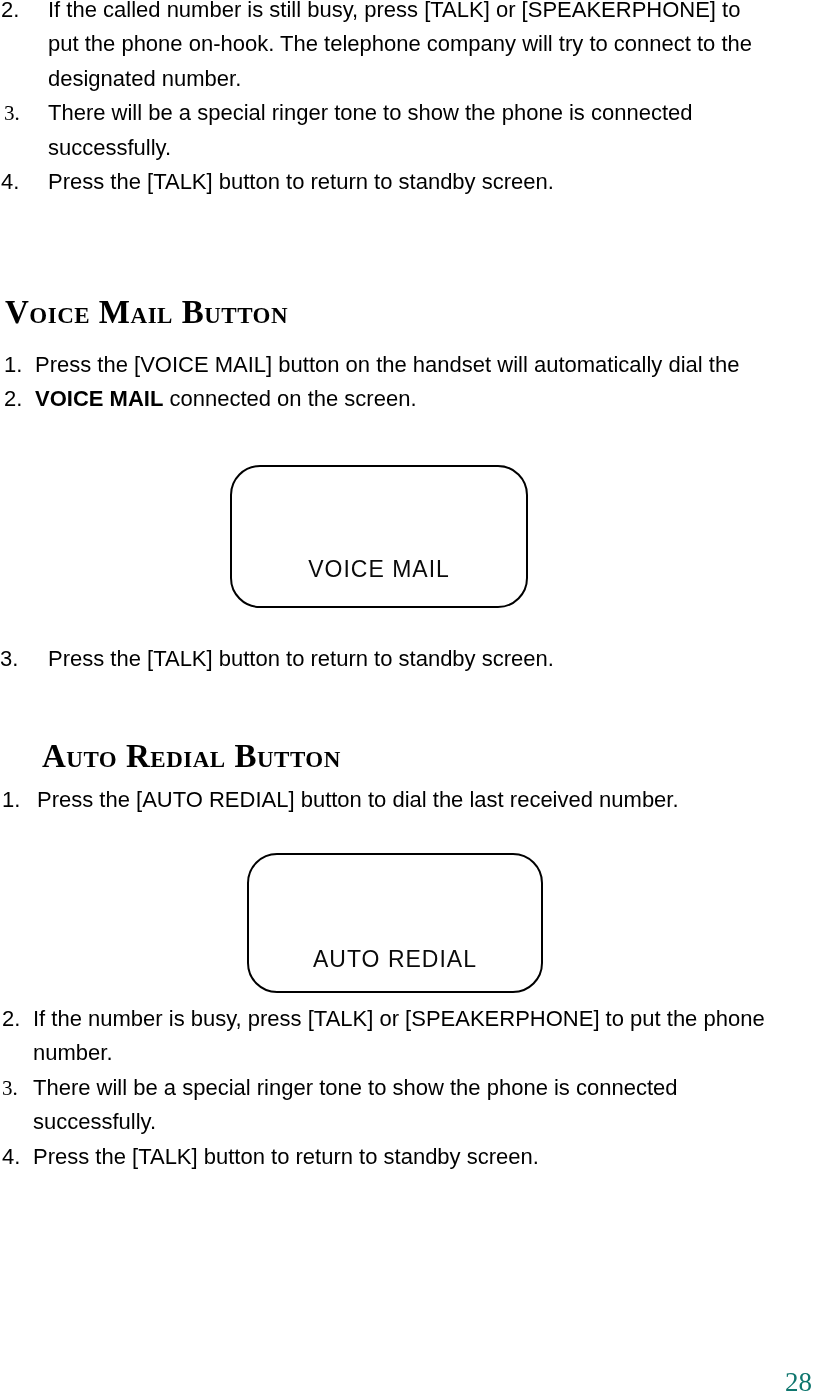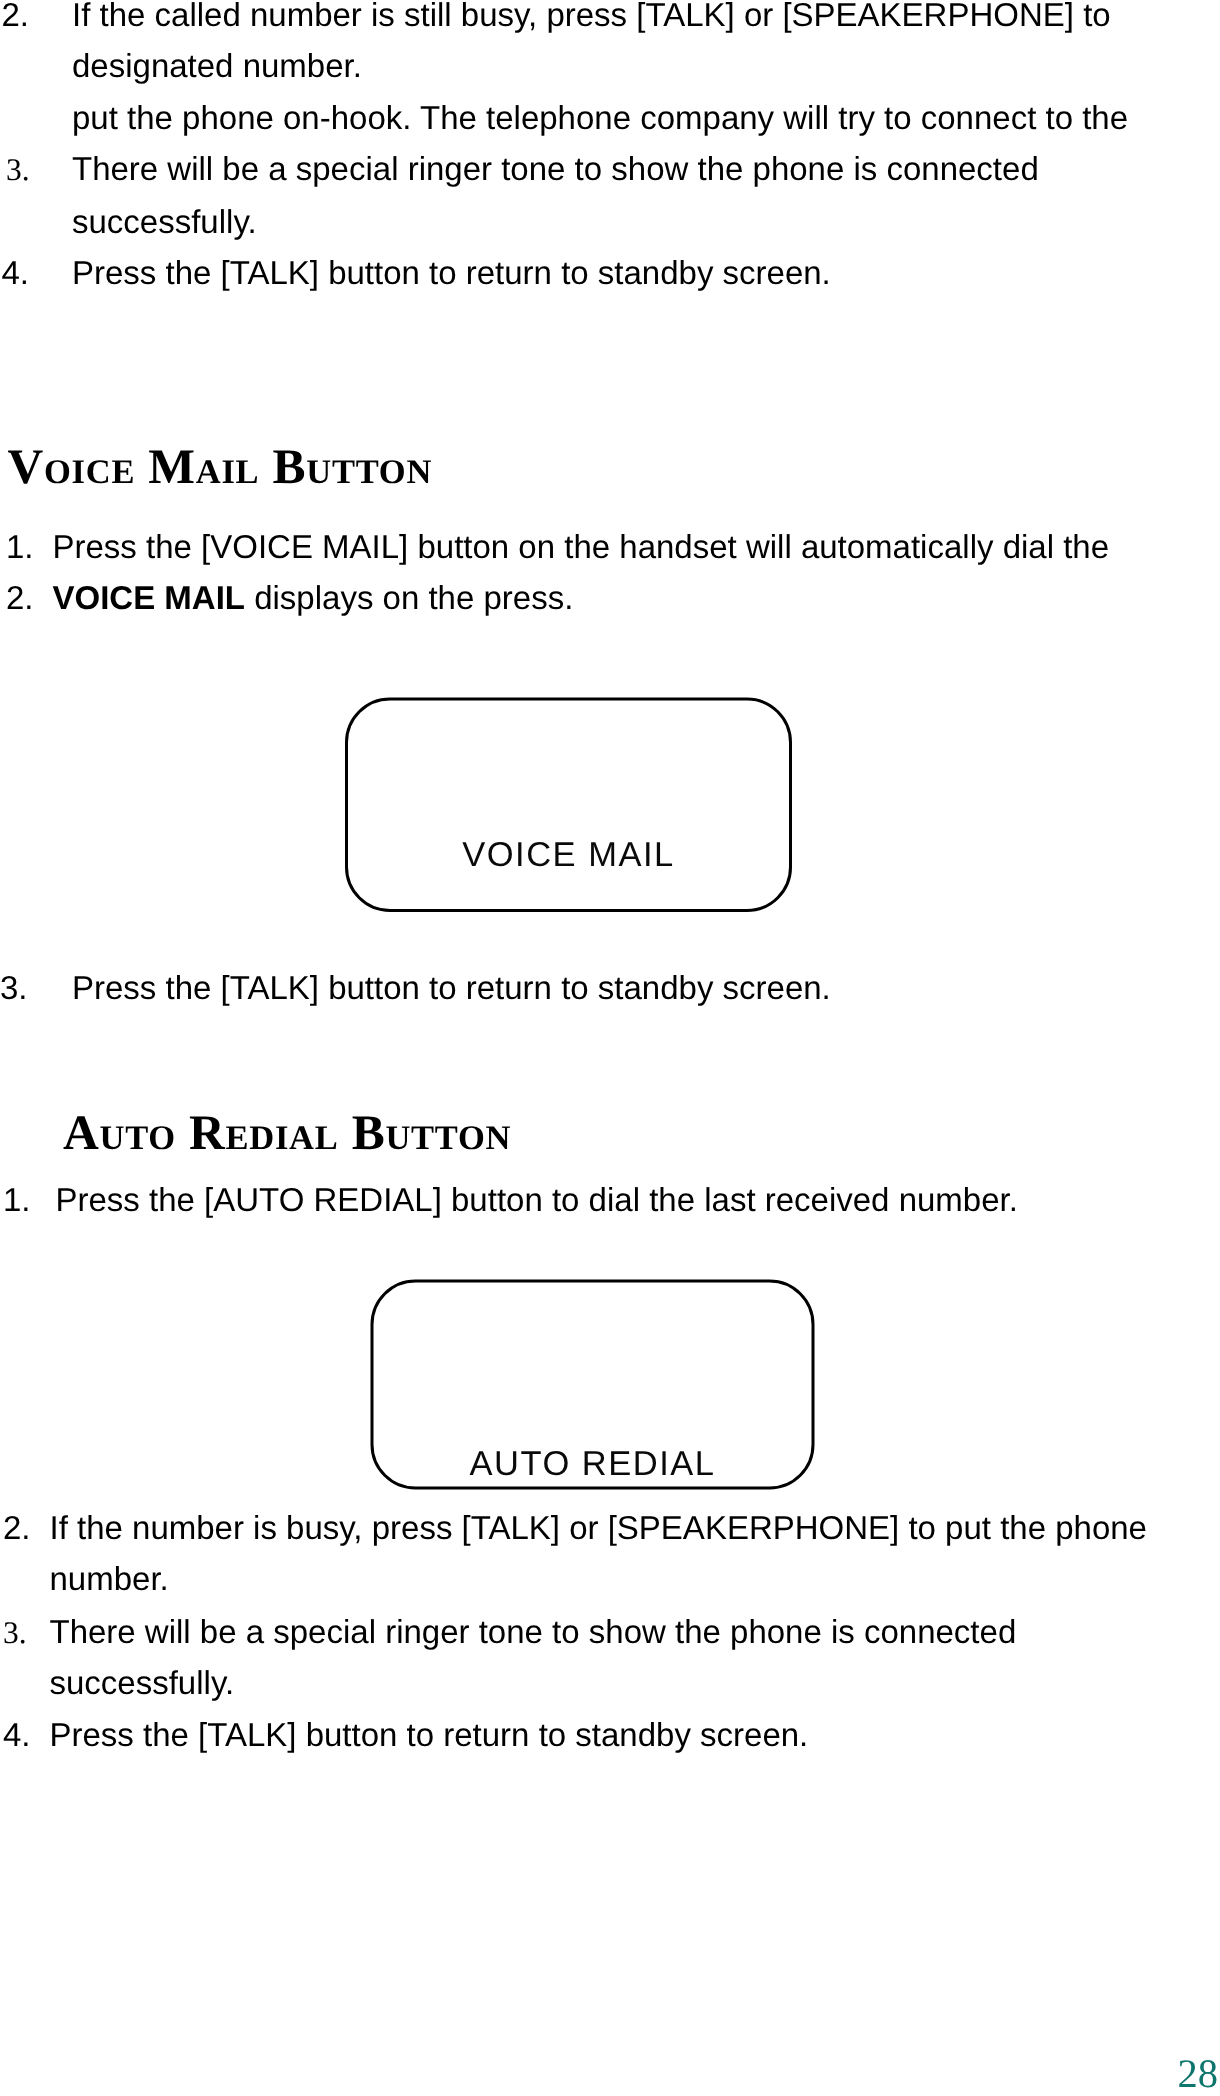--- a/index.html
+++ b/index.html
@@ -92,24 +92,24 @@
 <body>
 
 <div id="page">
 
   <div class="block" style="top:-7px;">
     <div class="row indent-a">
       <span class="num">2.</span>
       <span>If the called number is still busy, press [TALK] or [SPEAKERPHONE] to</span>
     </div>
     <div class="row indent-a">
-      <span>designated number.</span>
+      <span>put the phone on-hook. The telephone company will try to connect to the</span>
     </div>
     <div class="row indent-a">
-      <span>put the phone on-hook. The telephone company will try to connect to the</span>
+      <span>designated number.</span>
     </div>
     <div class="row indent-a">
       <span class="num num-serif" style="left:4px;">3.</span>
       <span>There will be a special ringer tone to show the phone is connected</span>
     </div>
     <div class="row indent-a">
       <span>successfully.</span>
     </div>
     <div class="row indent-a">
       <span class="num">4.</span>
@@ -119,21 +119,21 @@
 
   <h2 class="heading" style="top:289px;">Voice Mail Button</h2>
 
   <div class="block" style="top:348px;">
     <div class="row indent-b">
       <span class="num">1.</span>
       <span>Press the [VOICE MAIL] button on the handset will automatically dial the</span>
     </div>
     <div class="row indent-b">
       <span class="num">2.</span>
-      <span class="bold">VOICE MAIL</span><span> displays on the press.</span>
+      <span class="bold">VOICE MAIL</span><span> connected on the screen.</span>
     </div>
   </div>
 
   <div class="screen-box" style="left:230px; top:465px; width:298px; height:143px;">
     <span class="screen-label" style="top:89px;">VOICE MAIL</span>
   </div>
 
   <div class="block" style="top:642px;">
     <div class="row indent-a">
       <span class="num" style="left:0;">3.</span>
@@ -144,21 +144,21 @@
   <h2 class="heading" style="top:733px;padding-left:37px;">Auto Redial Button</h2>
 
   <div class="block" style="top:783px;">
     <div class="row indent-c" style="padding-left:37px;">
       <span class="num">1.</span>
       <span>Press the [AUTO REDIAL] button to dial the last received number.</span>
     </div>
   </div>
 
   <div class="screen-box" style="left:247px; top:853px; width:296px; height:140px;">
-    <span class="screen-label" style="top:107px;">AUTO REDIAL</span>
+    <span class="screen-label" style="top:91px;">AUTO REDIAL</span>
   </div>
 
   <div class="block" style="top:1002px;">
     <div class="row indent-c">
       <span class="num">2.</span>
       <span>If the number is busy, press [TALK] or [SPEAKERPHONE] to put the phone</span>
     </div>
     <div class="row indent-c">
       <span>number.</span>
     </div>

